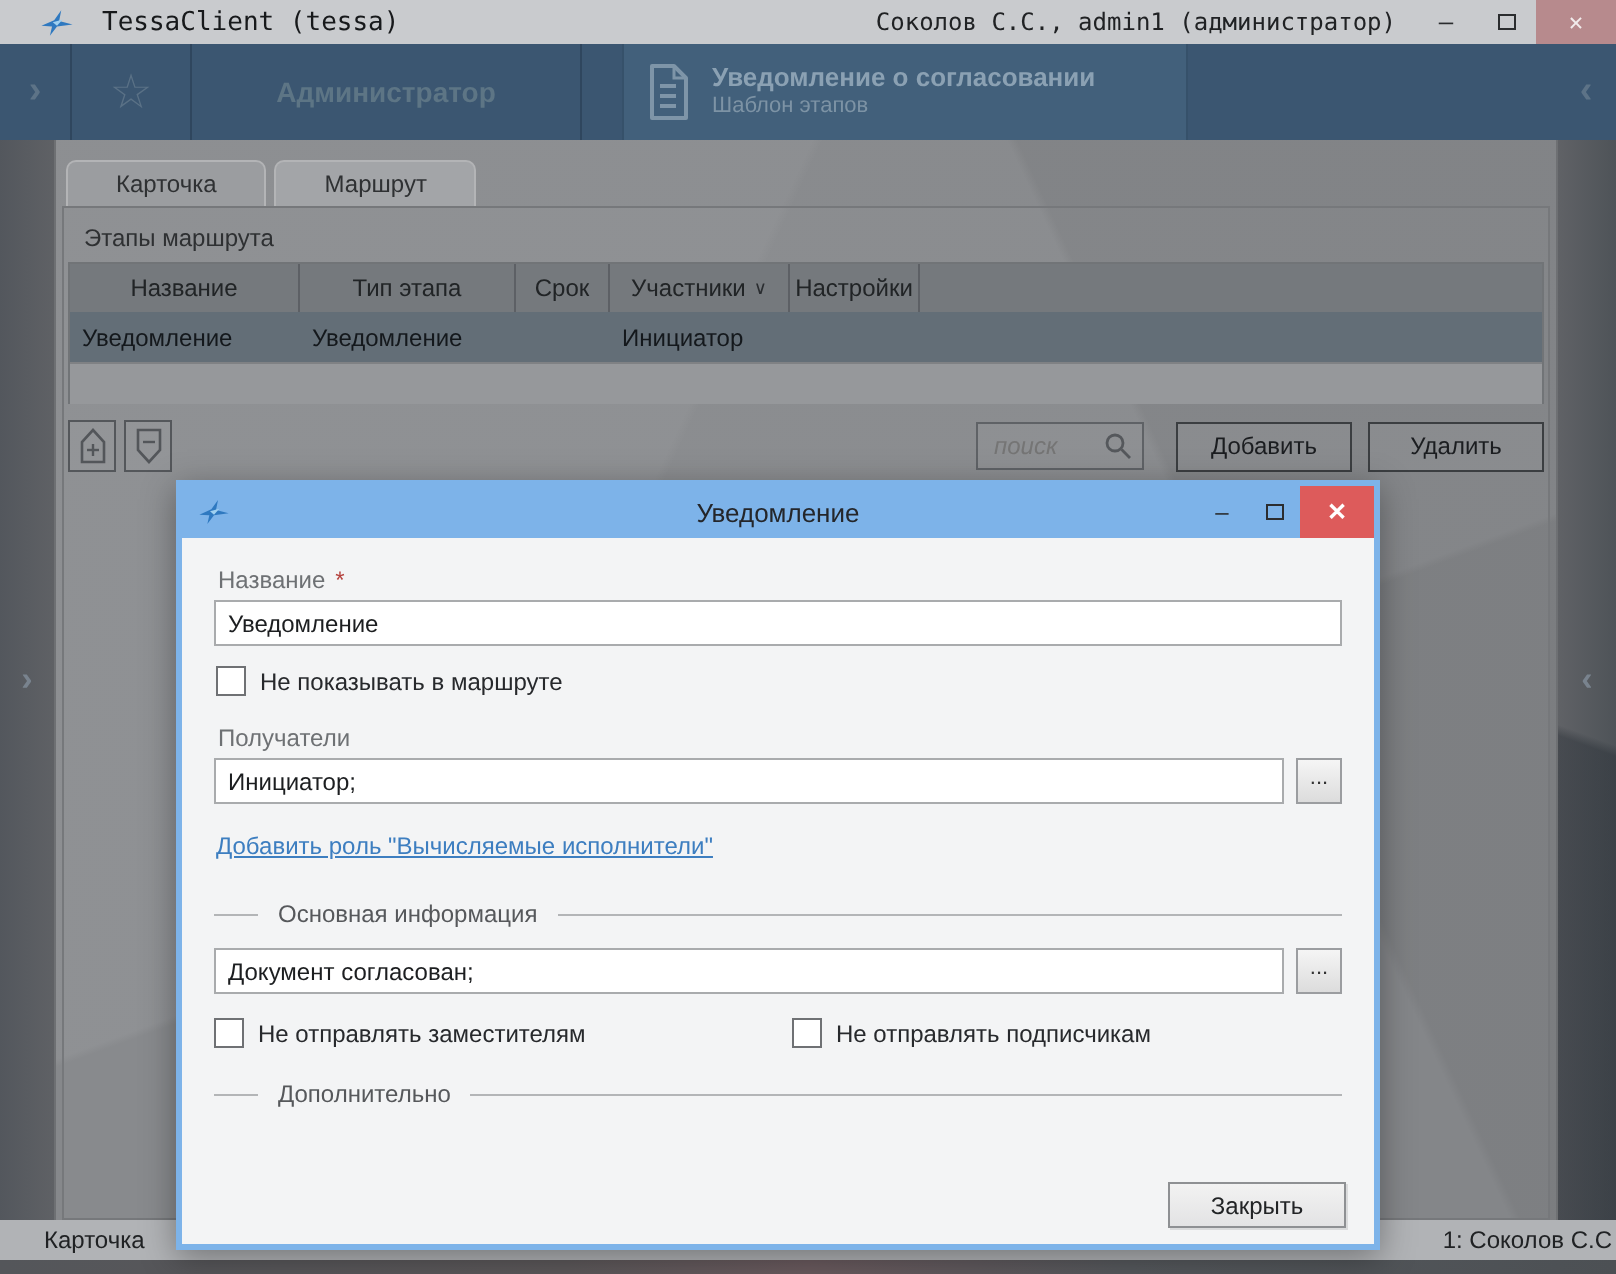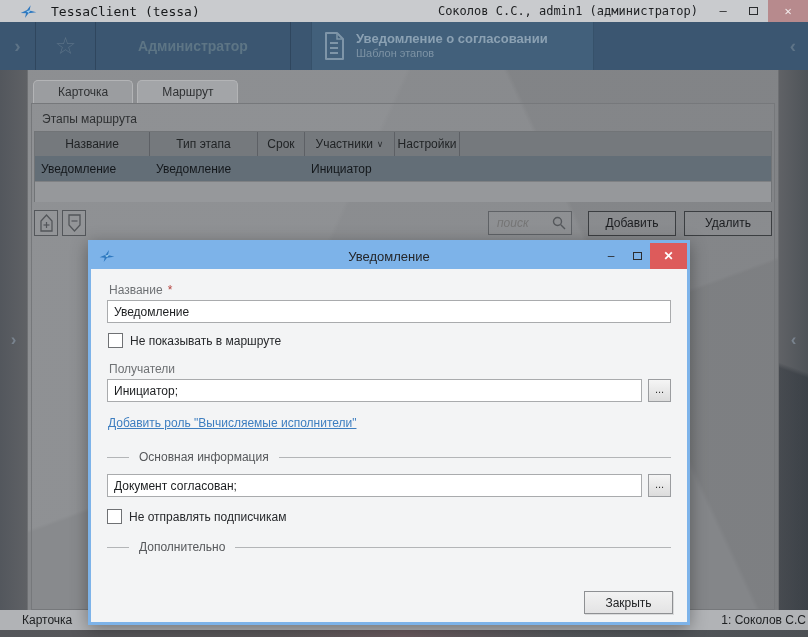--- a/index.html
+++ b/index.html
@@ -277,20 +277,24 @@
       <span class="sep-label">Основная информация</span>
       <span class="sep-line sep-long"></span>
     </div>
 
     <div class="inp-row">
       <input type="text" class="txt" value="Документ согласован;" style="">
       <span class="dots">...</span>
     </div>
 
     <div class="dual">
+      <div class="chk-row first">
+        <span class="chk"></span>
+        <span>Не отправлять заместителям</span>
+      </div>
       <div class="chk-row">
         <span class="chk"></span>
         <span>Не отправлять подписчикам</span>
       </div>
     </div>
 
     <div class="sep">
       <span class="sep-line sep-short"></span>
       <span class="sep-label">Дополнительно</span>
       <span class="sep-line sep-long"></span>

